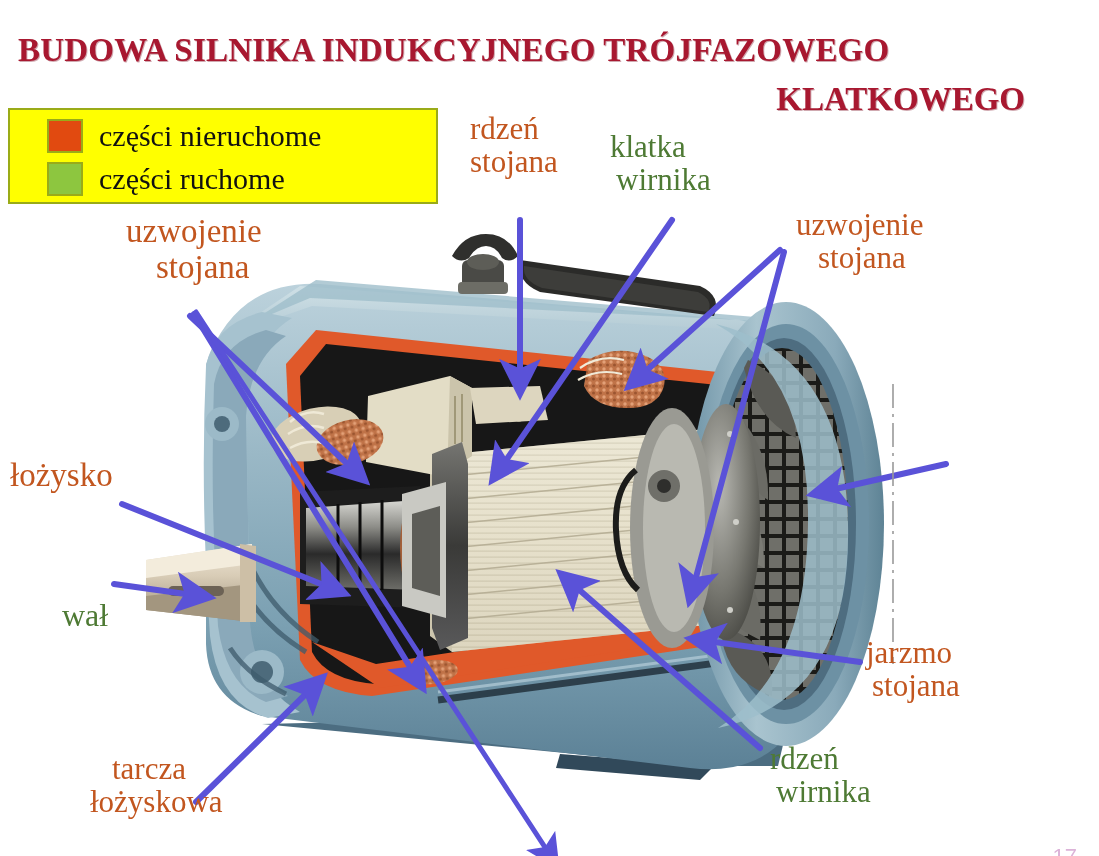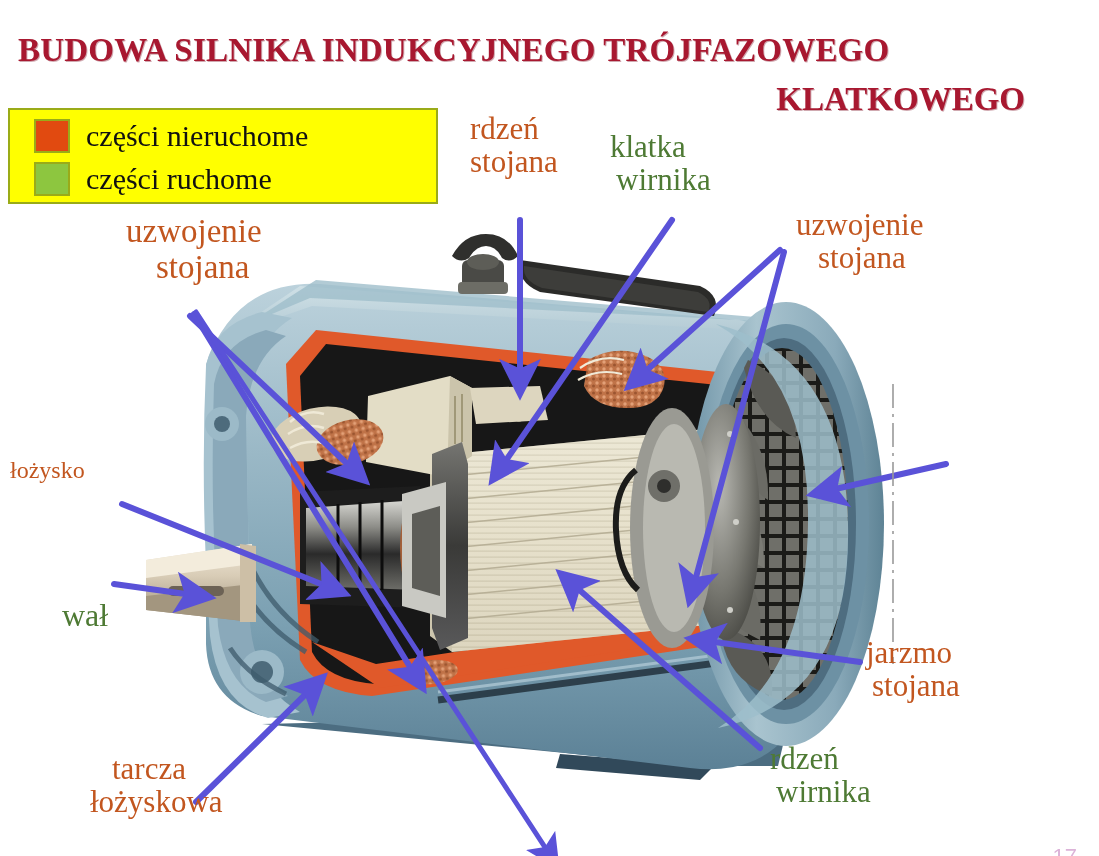--- a/index.html
+++ b/index.html
@@ -24,41 +24,41 @@
   .title-line2{
     font-size:33px;font-weight:bold;color:#a81830;
     text-align:right;padding-right:60px;margin-top:12px;
     text-shadow:1px 1px 0 rgba(120,10,30,.35);
   }
 
   
   .legend{
     position:absolute;left:8px;top:84px;width:430px;height:96px;
     background:#ffff00;border:2px solid #9aab18;
-    box-sizing:border-box;padding:4px 8px;
+    box-sizing:border-box;padding:4px 21px;
   }
   .legend-row{display:flex;align-items:center;height:43px;}
   .swatch{width:36px;height:34px;box-sizing:border-box;flex:0 0 auto;margin-left:16px;}
   .sw-fixed{background:#e14a10;border:2px solid #9aab18;}
   .sw-moving{background:#8dc63f;border:2px solid #9aab18;}
   .legend-text{font-size:30px;color:#111;margin-left:16px;line-height:1;}
 
   
   .label{position:absolute;line-height:1.08;white-space:nowrap;}
   .lbl-orange{color:#c2561f;}
   .lbl-green{color:#4e7a34;}
   .l-uzw-l{left:126px;top:190px;font-size:33px;}
   .l-uzw-l .l2{padding-left:30px;display:block;}
   .l-rdzen-stoj{left:470px;top:88px;font-size:31px;}
   .l-klatka{left:610px;top:106px;font-size:31px;}
   .l-klatka .l2{display:block;padding-left:6px;}
   .l-uzw-r{left:796px;top:184px;font-size:31px;}
   .l-uzw-r .l2{display:block;padding-left:22px;}
   .l-wentylator{left:885px;top:368px;font-size:31px;}
-  .l-lozysko{left:10px;top:434px;font-size:24px;}
+  .l-lozysko{left:10px;top:434px;font-size:33px;}
   .l-wal{left:62px;top:574px;font-size:32px;}
   .l-jarzmo{left:866px;top:612px;font-size:31px;}
   .l-jarzmo .l2{display:block;padding-left:6px;}
   .l-rdzen-wirn{left:770px;top:718px;font-size:31px;}
   .l-rdzen-wirn .l2{display:block;padding-left:6px;}
   .l-tarcza{left:112px;top:728px;font-size:31px;}
   .l-tarcza .l2{display:block;padding-left:-6px;margin-left:-22px;}
 
   
   .pageno{position:absolute;right:22px;bottom:10px;font-size:22px;color:#dcb3d8;

